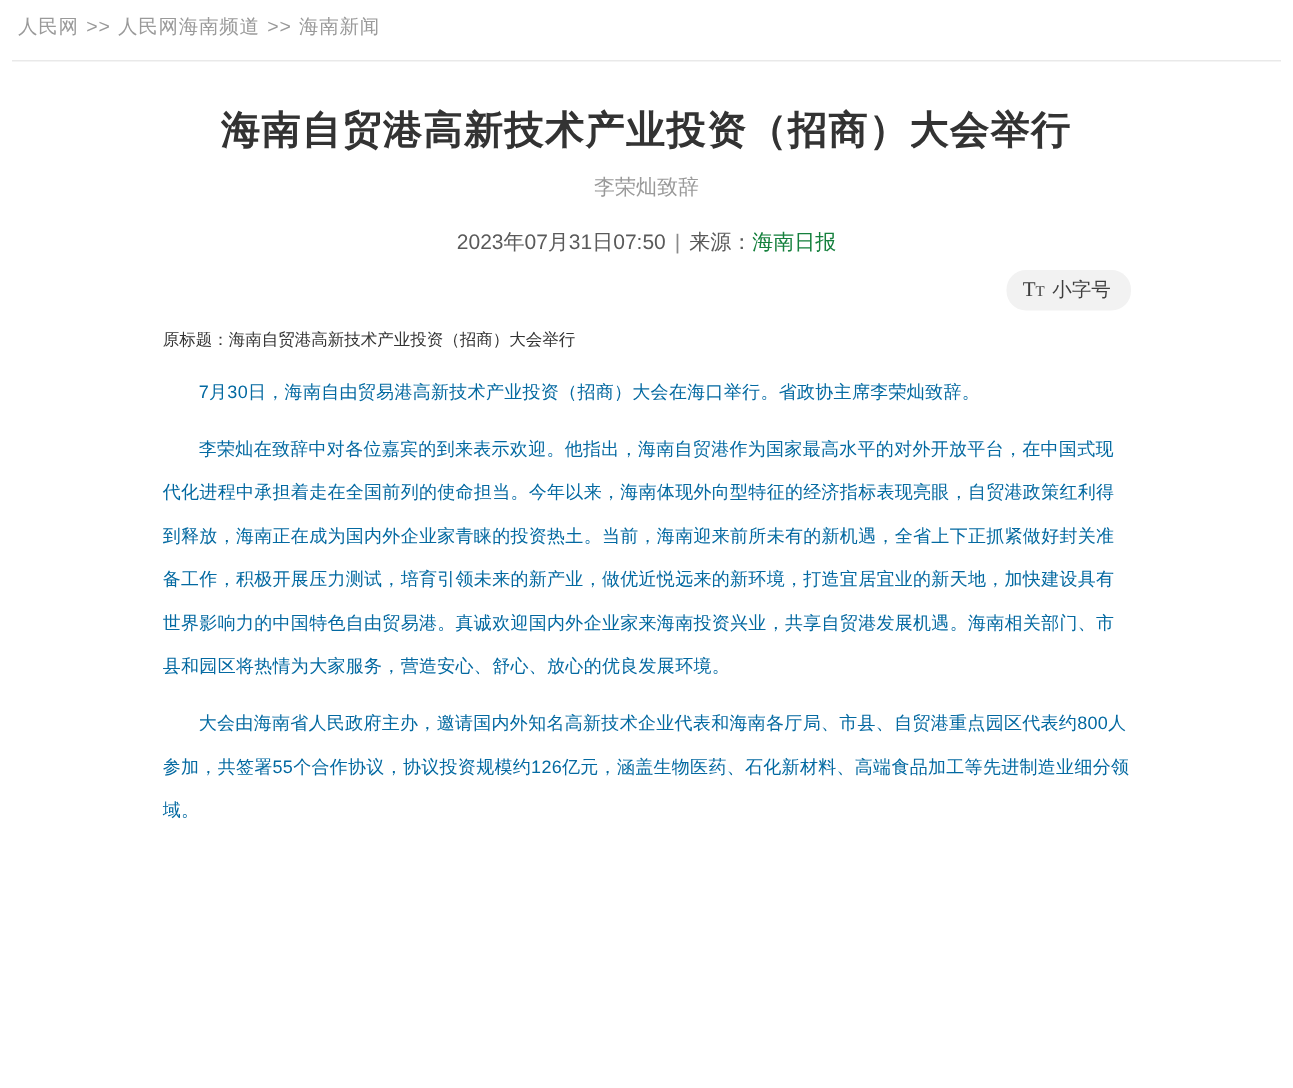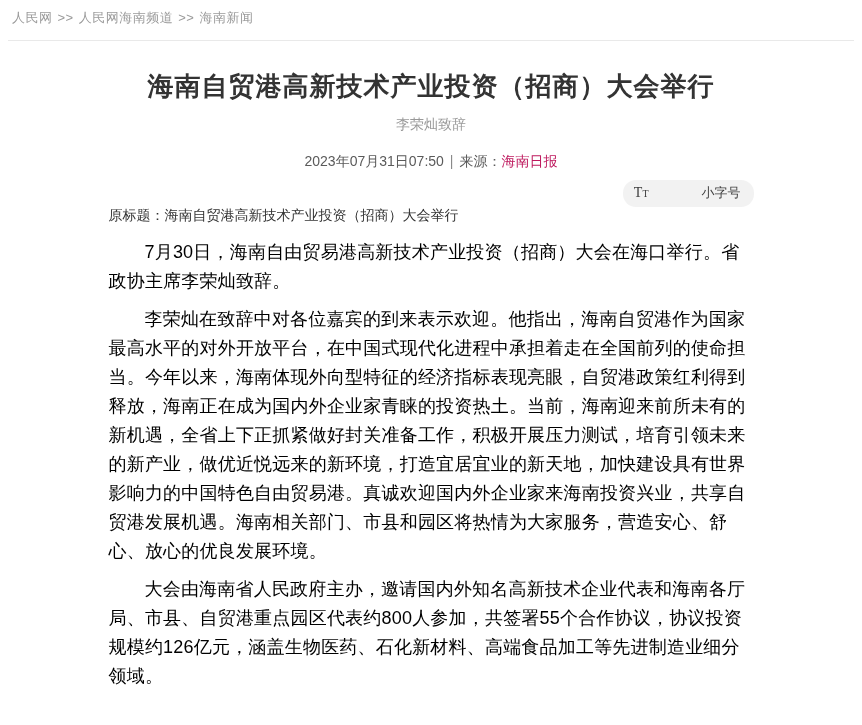--- a/index.html
+++ b/index.html
@@ -43,53 +43,53 @@
     color: #999;
     font-family: Liberation Mono, monospace;
   }
   .meta {
     margin-top: 19px;
     text-align: center;
     font-size: 14px;
     color: #5a5a5a;
   }
   .meta .pipe { margin: 0 6px; color: #8a8a8a; }
-  .meta .source-link { color: #be185d; cursor: pointer; text-decoration: none; }
+  .meta .source-link { color: #15803d; cursor: pointer; text-decoration: none; }
   .toolbar {
     display: flex;
     justify-content: flex-end;
     margin-top: 9px;
   }
   .font-pill {
     background: #f2f2f2;
     border-radius: 13px;
     padding: 4px 13px 5px 11px;
     font-size: 13px;
     color: #3d3d3d;
     cursor: pointer;
     display: inline-flex;
     align-items: baseline;
     border: none;
     font-family: "Liberation Sans", "DejaVu Sans", sans-serif;
-    gap: 48px;
   }
   .font-icon { font-family: "Liberation Serif", "DejaVu Serif", serif; margin-right: 5px; }
   .font-icon .t-big { font-size: 14px; }
   .font-icon .t-small { font-size: 10px; }
   .orig-title {
-    font-size: 14px;
+    margin-top: 12px;
+    font-size: 11px;
     color: #333;
   }
   .body-text { margin-top: 13px; }
   .body-text p {
-    font-size: 18px;
+    font-size: 12px;
     line-height: 29px;
     text-indent: 2em;
     margin: 0 0 9px 0;
-    color: #000000;
+    color: #0369a1;
     letter-spacing: .2px;
   }
 </style>
 </head>
 <body>
 
 <div class="breadcrumb">
   <a class="crumb">人民网</a><span class="sep">&gt;&gt;</span><a class="crumb">人民网海南频道</a><span class="sep">&gt;&gt;</span><a class="crumb">海南新闻</a>
 </div>
 

